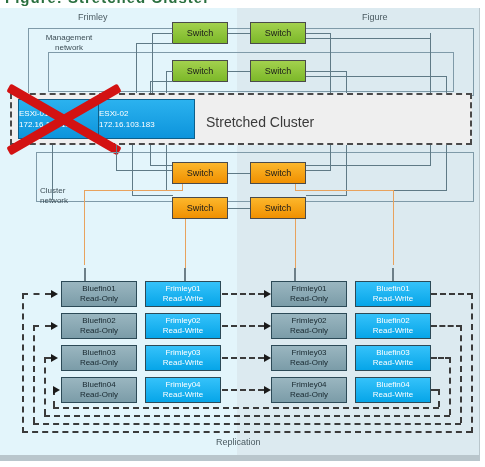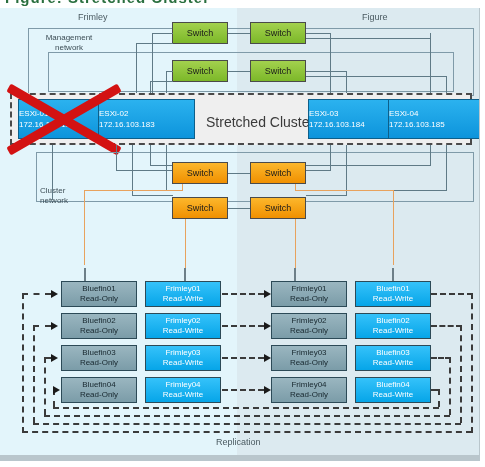--- a/index.html
+++ b/index.html
@@ -133,28 +133,20 @@
   <div class="cluster"></div>
   <div class="cluster-label" style="left:206px;top:114px;">Stretched Cluster</div>
 
   <div class="esxi" style="left:18px;">
     <span>ESXi-01</span>
     <span>172.16.103.182</span>
   </div>
   <div class="esxi" style="left:98px;">
     <span>ESXi-02</span>
     <span>172.16.103.183</span>
-  </div>
-  <div class="esxi" style="left:308px;">
-    <span>ESXi-03</span>
-    <span>172.16.103.184</span>
-  </div>
-  <div class="esxi" style="left:388px;">
-    <span>ESXi-04</span>
-    <span>172.16.103.185</span>
   </div>
 
   <div class="redx">
     <i class="a"></i>
       <i class="b"></i>
   </div>
 
   <div class="netbox" style="left:36px;top:152px;width:436px;height:48px;"></div>
   <div class="netlabel" style="left:40px;top:186px;width:60px;text-align:left;">
     <span>Cluster</span><br>

